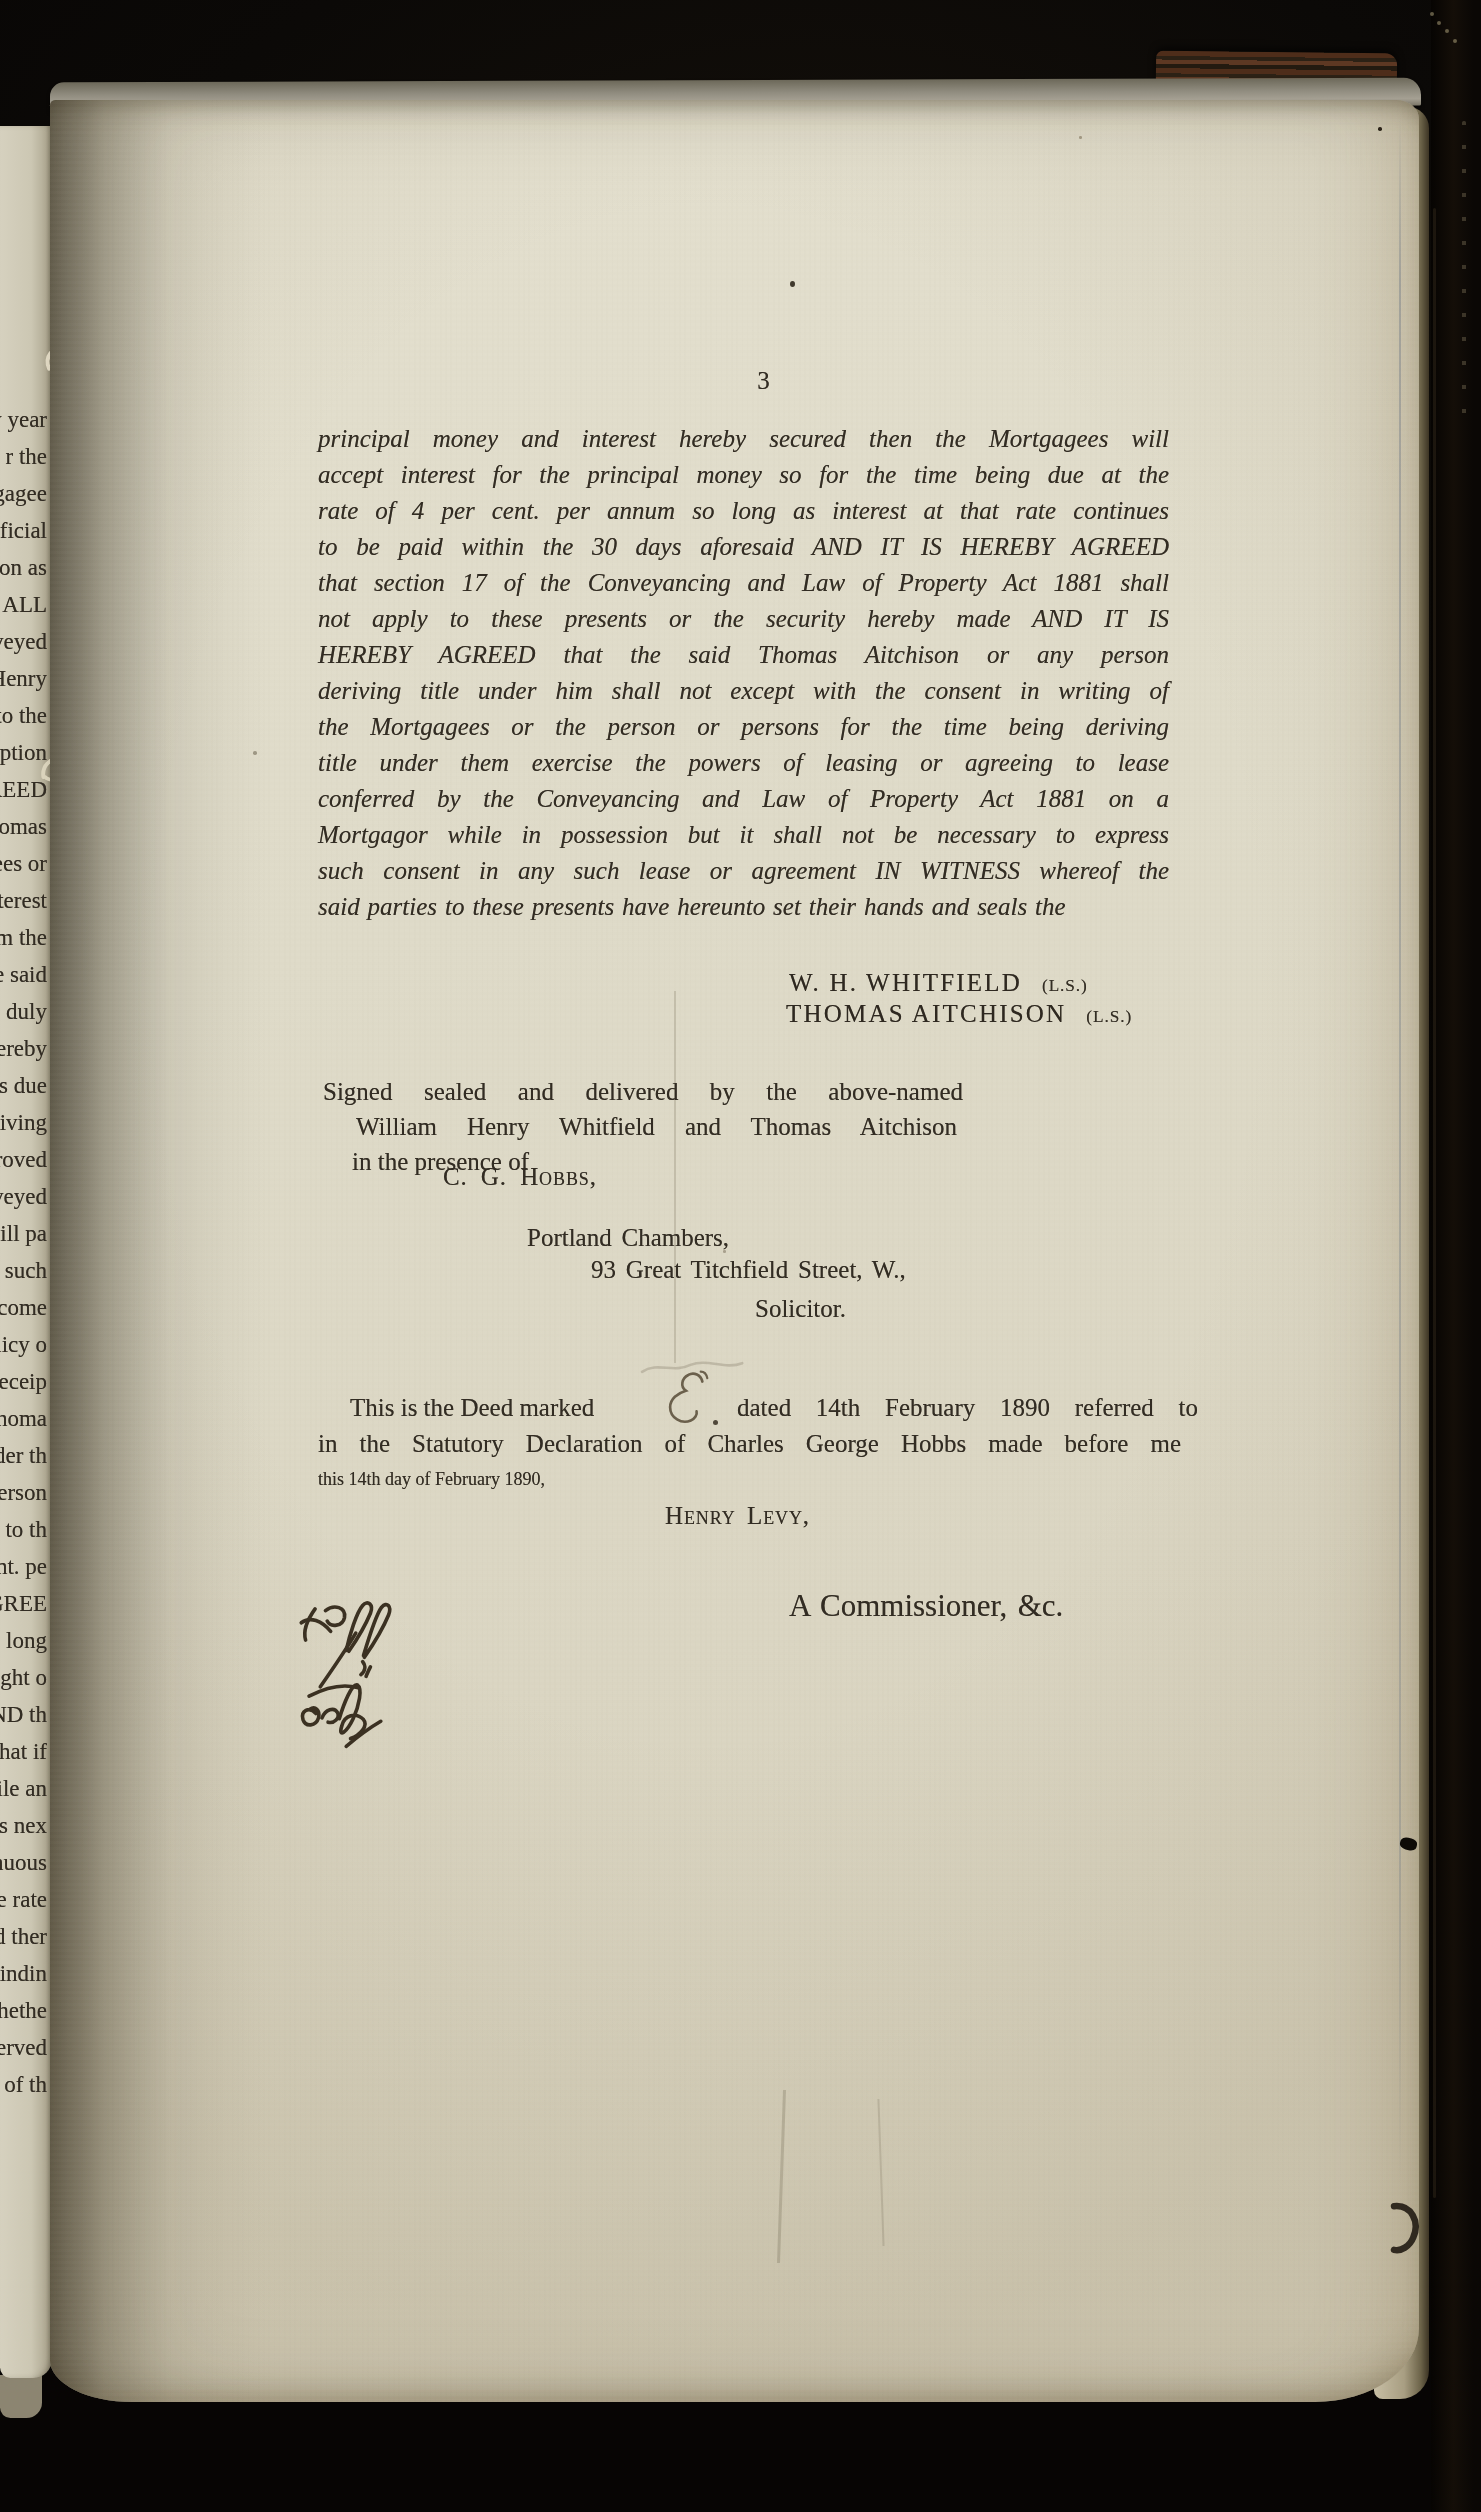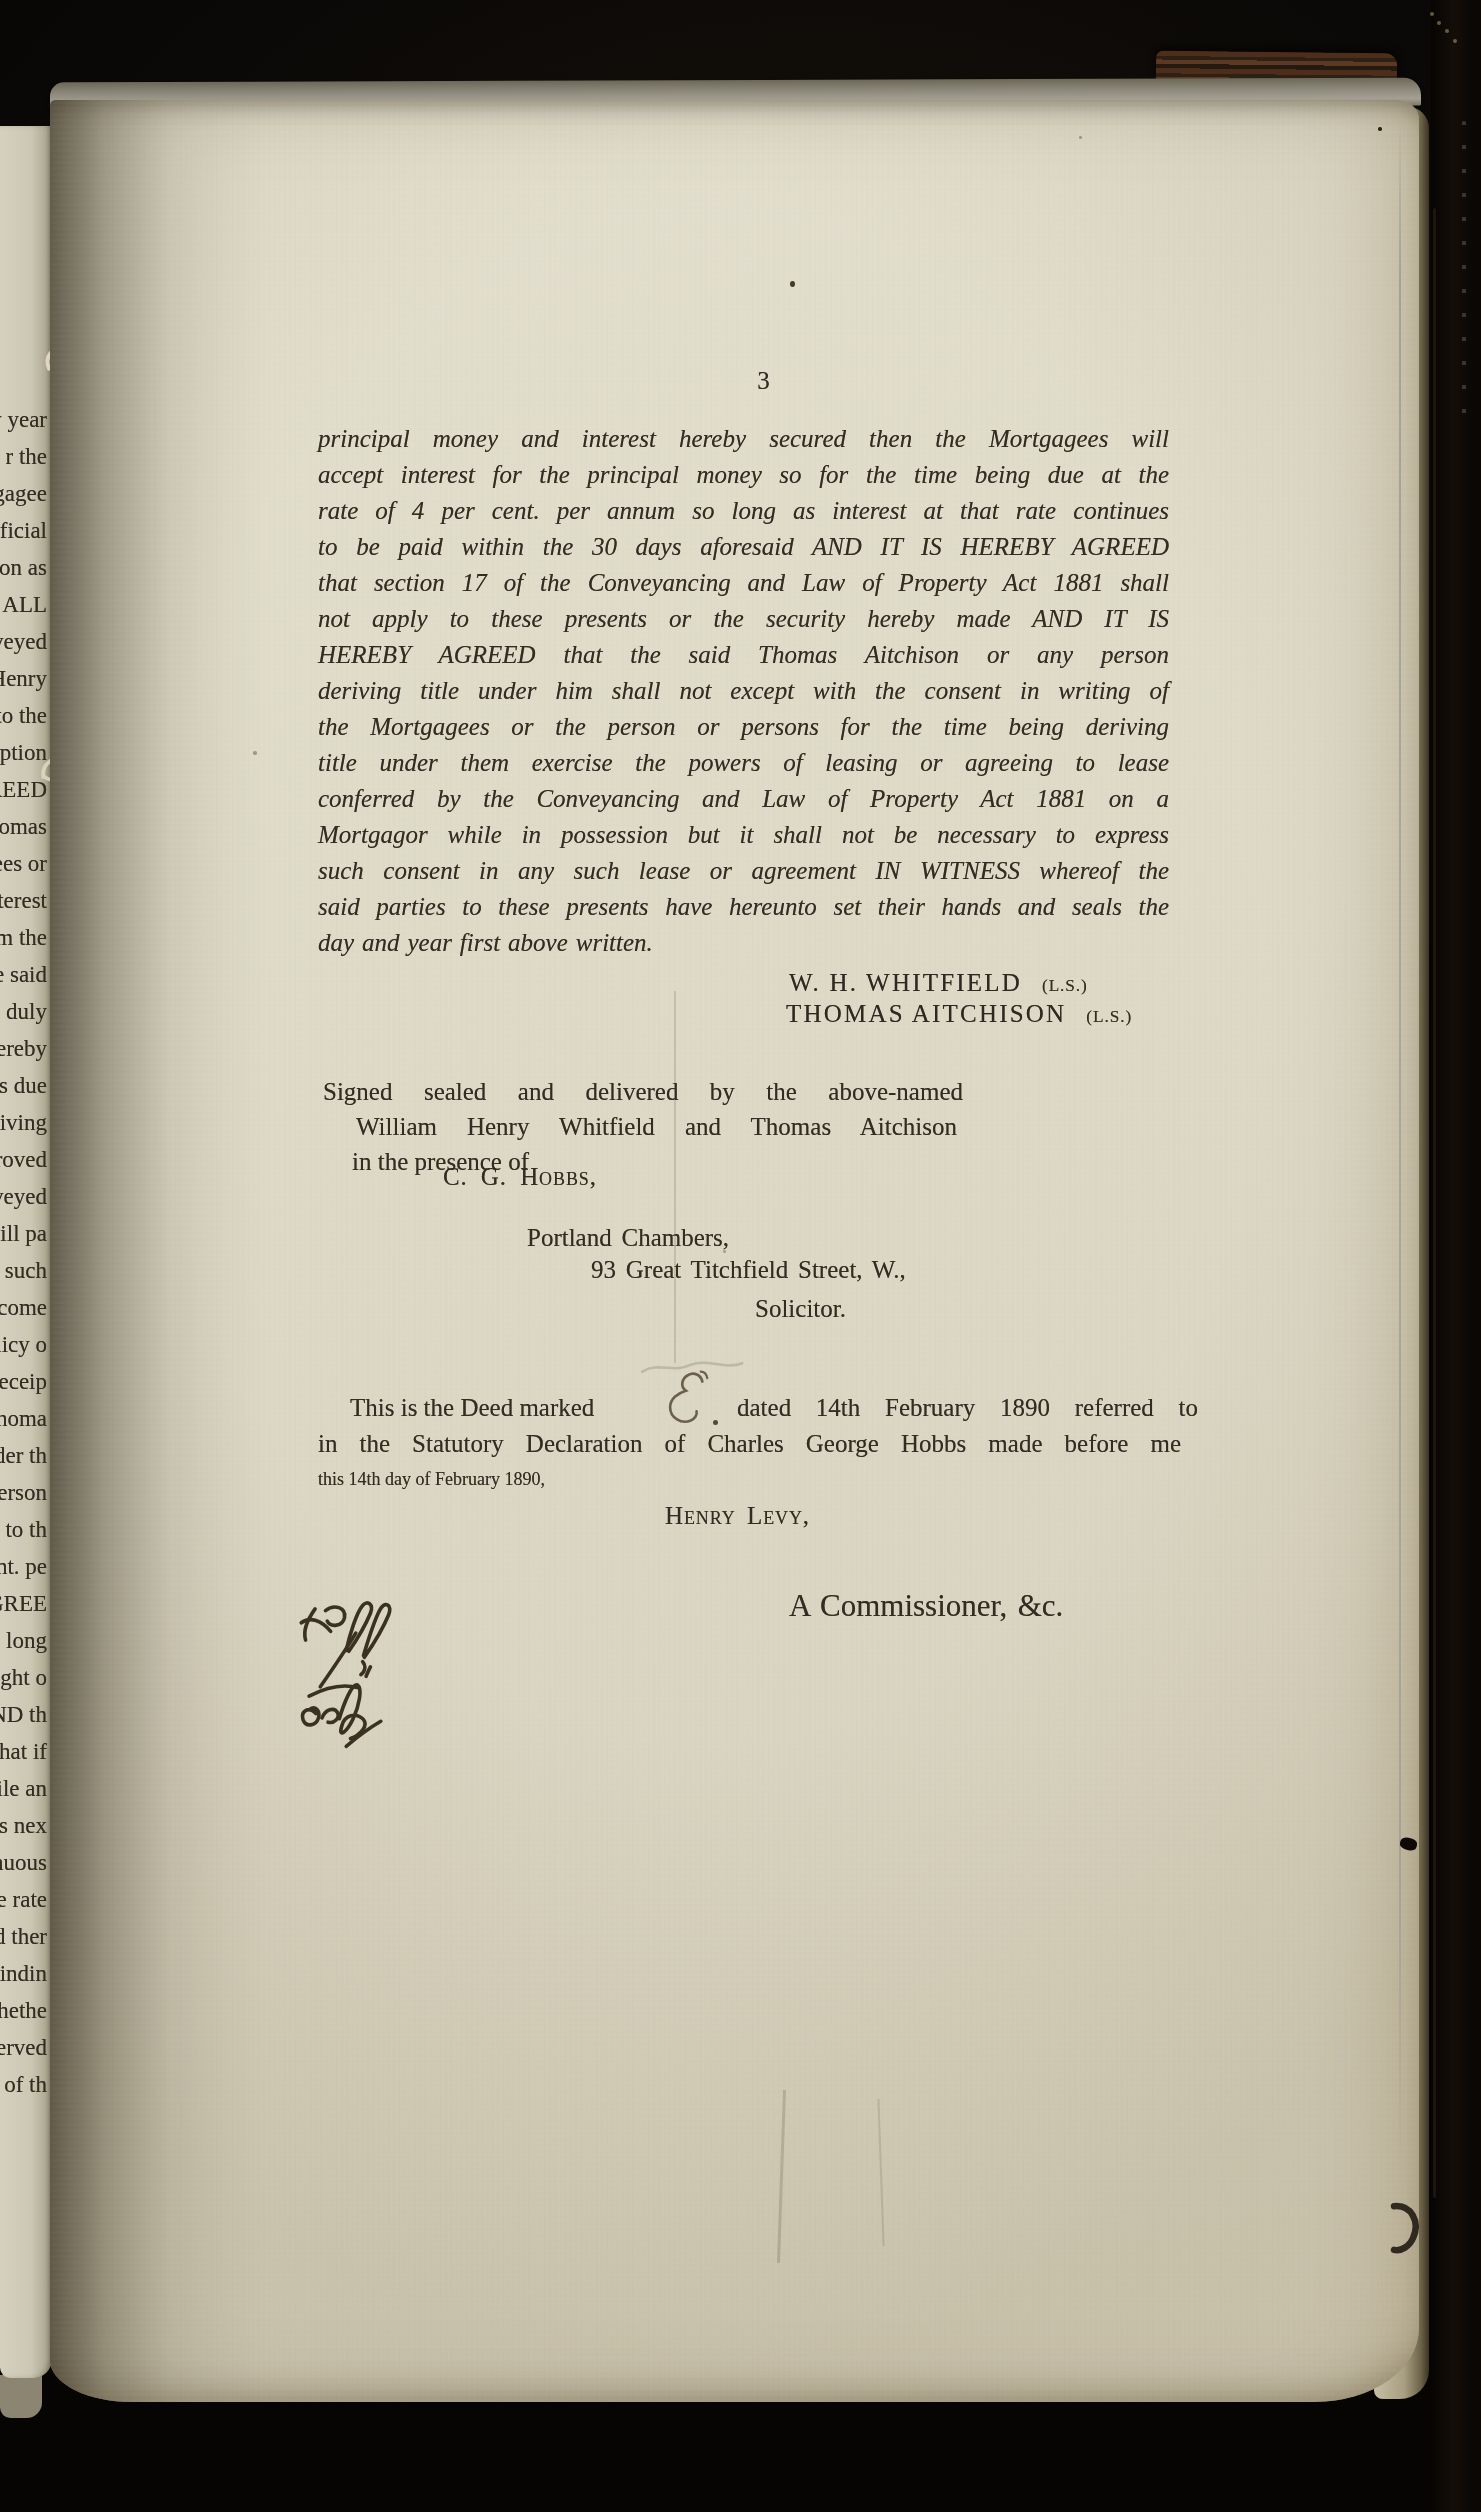--- a/index.html
+++ b/index.html
@@ -201,21 +201,20 @@
         <div class="body-line">that section 17 of the Conveyancing and Law of Property Act 1881 shall</div>
         <div class="body-line">not apply to these presents or the security hereby made AND IT IS</div>
         <div class="body-line">HEREBY AGREED that the said Thomas Aitchison or any person</div>
         <div class="body-line">deriving title under him shall not except with the consent in writing of</div>
         <div class="body-line">the Mortgagees or the person or persons for the time being deriving</div>
         <div class="body-line">title under them exercise the powers of leasing or agreeing to lease</div>
         <div class="body-line">conferred by the Conveyancing and Law of Property Act 1881 on a</div>
         <div class="body-line">Mortgagor while in possession but it shall not be necessary to express</div>
         <div class="body-line">such consent in any such lease or agreement IN WITNESS whereof the</div>
         <div class="body-line">said parties to these presents have hereunto set their hands and seals the</div>
-        <div class="body-line">day and year first above written.</div>
       </div>
 
     <div class="sig-row sig-row-1">
       <span class="sig-name print">W. H. WHITFIELD</span>
       <span class="sig-seal print">(L.S.)</span>
     </div>
     <div class="sig-row sig-row-2">
       <span class="sig-name print">THOMAS AITCHISON</span>
       <span class="sig-seal print">(L.S.)</span>
     </div>

